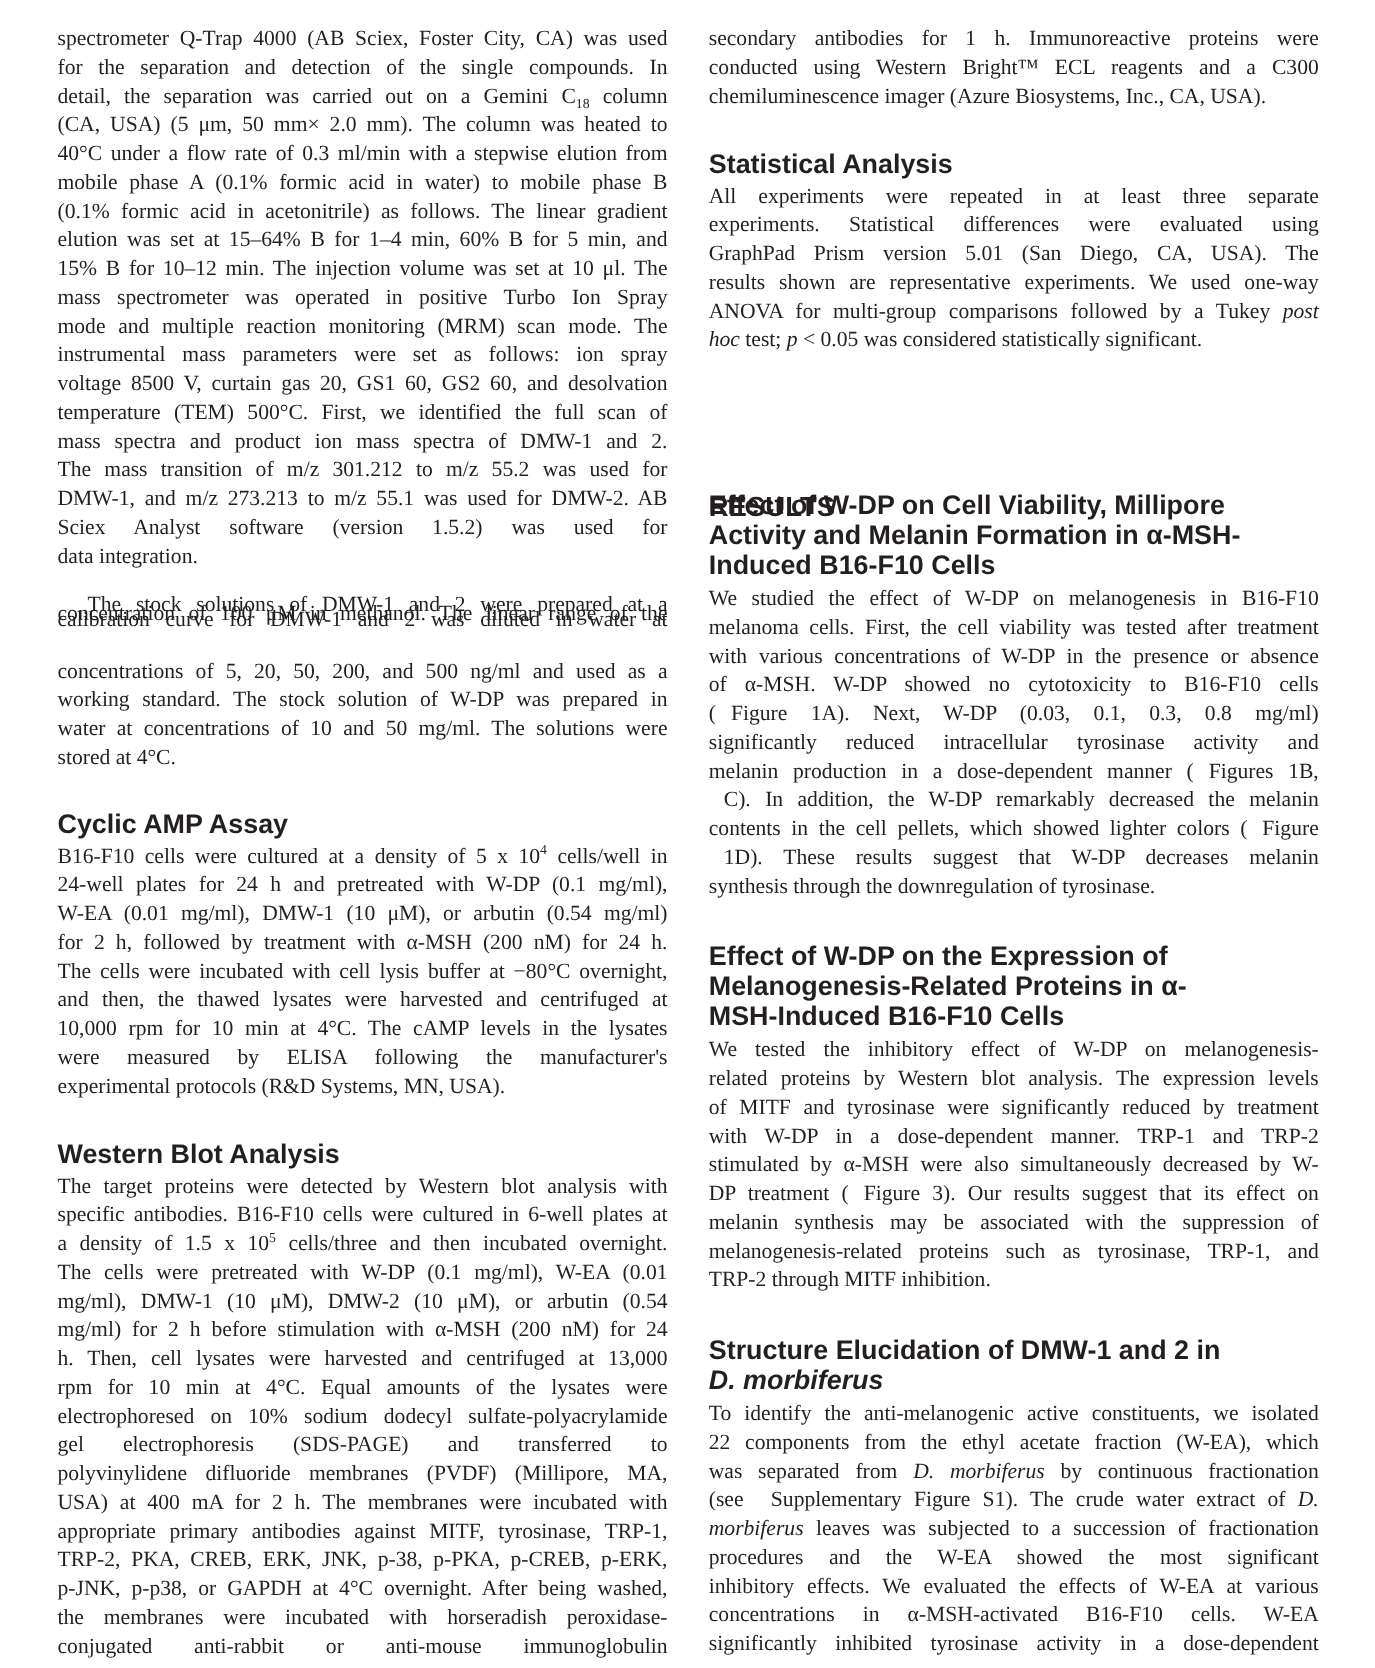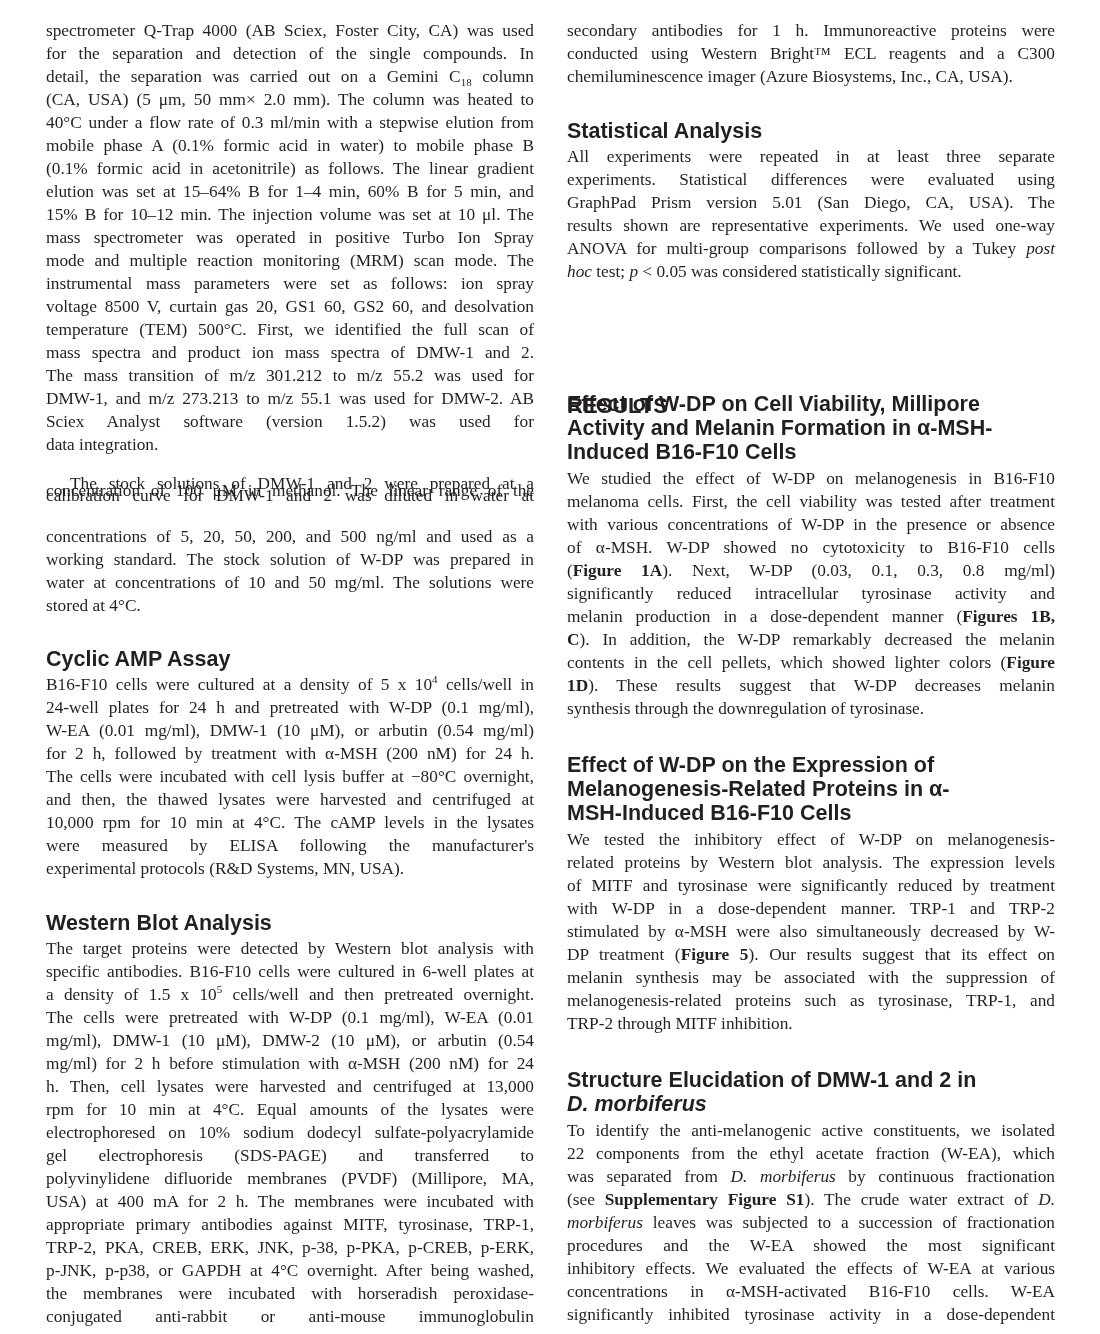--- a/index.html
+++ b/index.html
@@ -18,21 +18,21 @@
   .h2 {
     position: absolute; left: 0; width: 500px;
     font-family: "Liberation Sans", "DejaVu Sans", sans-serif;
     font-weight: bold; font-size: 21.5px; line-height: 24.5px; white-space: nowrap; color: #231f20;
   }
   .h1 {
     position: absolute; left: 0;
     font-family: "Liberation Sans", "DejaVu Sans", sans-serif;
     font-weight: bold; font-size: 22px; line-height: 26px; color: #231f20; margin-top: 45px;
   }
-  b { font-weight: bold; }
+  b { font-weight: normal; margin-left: 12px; }
   i { font-style: italic; }
   sub, sup { font-size: 11px; line-height: 0; }
 </style>
 </head>
 <body>
 
 <div class="col" id="col-left">
   <div>
     <div class="line" style="top:19px">spectrometer Q-Trap 4000 (AB Sciex, Foster City, CA) was used</div>
     <div class="line" style="top:42px">for the separation and detection of the single compounds. In</div>
@@ -75,21 +75,21 @@
     <div class="line" style="top:788px">and then, the thawed lysates were harvested and centrifuged at</div>
     <div class="line" style="top:811px">10,000 rpm for 10 min at 4°C. The cAMP levels in the lysates</div>
     <div class="line" style="top:834px">were measured by ELISA following the manufacturer's</div>
     <div class="line last" style="top:857px">experimental protocols (R&amp;D Systems, MN, USA).</div>
   </div>
 
   <div>
     <div class="h2" style="top:911px">Western Blot Analysis</div>
     <div class="line" style="top:937px">The target proteins were detected by Western blot analysis with</div>
     <div class="line" style="top:960px">specific antibodies. B16-F10 cells were cultured in 6-well plates at</div>
-    <div class="line" style="top:983px"><span>a density of 1.5 x 10</span><sup>5</sup><span> cells/well and then pretreated overnight.</span></div>
+    <div class="line" style="top:983px"><span>a density of 1.5 x 10</span><sup>5</sup><span> cells/three and then incubated overnight.</span></div>
     <div class="line" style="top:1006px">The cells were pretreated with W-DP (0.1 mg/ml), W-EA (0.01</div>
     <div class="line" style="top:1029px">mg/ml), DMW-1 (10 μM), DMW-2 (10 μM), or arbutin (0.54</div>
     <div class="line" style="top:1052px">mg/ml) for 2 h before stimulation with α-MSH (200 nM) for 24</div>
     <div class="line" style="top:1075px">h. Then, cell lysates were harvested and centrifuged at 13,000</div>
     <div class="line" style="top:1098px">rpm for 10 min at 4°C. Equal amounts of the lysates were</div>
     <div class="line" style="top:1121px">electrophoresed on 10% sodium dodecyl sulfate-polyacrylamide</div>
     <div class="line" style="top:1144px">gel electrophoresis (SDS-PAGE) and transferred to</div>
     <div class="line" style="top:1167px">polyvinylidene difluoride membranes (PVDF) (Millipore, MA,</div>
     <div class="line" style="top:1190px">USA) at 400 mA for 2 h. The membranes were incubated with</div>
     <div class="line" style="top:1213px">appropriate primary antibodies against MITF, tyrosinase, TRP-1,</div>
@@ -138,21 +138,21 @@
 
   <div>
     <div class="h2" style="top:753px">Effect of W-DP on the Expression of</div>
     <div class="h2" style="top:777px">Melanogenesis-Related Proteins in α-</div>
     <div class="h2" style="top:801px">MSH-Induced B16-F10 Cells</div>
     <div class="line" style="top:828px">We tested the inhibitory effect of W-DP on melanogenesis-</div>
     <div class="line" style="top:851px">related proteins by Western blot analysis. The expression levels</div>
     <div class="line" style="top:874px">of MITF and tyrosinase were significantly reduced by treatment</div>
     <div class="line" style="top:897px">with W-DP in a dose-dependent manner. TRP-1 and TRP-2</div>
     <div class="line" style="top:920px">stimulated by α-MSH were also simultaneously decreased by W-</div>
-    <div class="line" style="top:943px"><span>DP treatment (</span><b>Figure 5</b><span>). Our results suggest that its effect on</span></div>
+    <div class="line" style="top:943px"><span>DP treatment (</span><b>Figure 3</b><span>). Our results suggest that its effect on</span></div>
     <div class="line" style="top:966px">melanin synthesis may be associated with the suppression of</div>
     <div class="line" style="top:989px">melanogenesis-related proteins such as tyrosinase, TRP-1, and</div>
     <div class="line last" style="top:1012px">TRP-2 through MITF inhibition.</div>
   </div>
 
   <div>
     <div class="h2" style="top:1068px">Structure Elucidation of DMW-1 and 2 in</div>
     <div class="h2" style="top:1092px; font-style:italic">D. morbiferus</div>
     <div class="line" style="top:1119px">To identify the anti-melanogenic active constituents, we isolated</div>
     <div class="line" style="top:1142px">22 components from the ethyl acetate fraction (W-EA), which</div>

